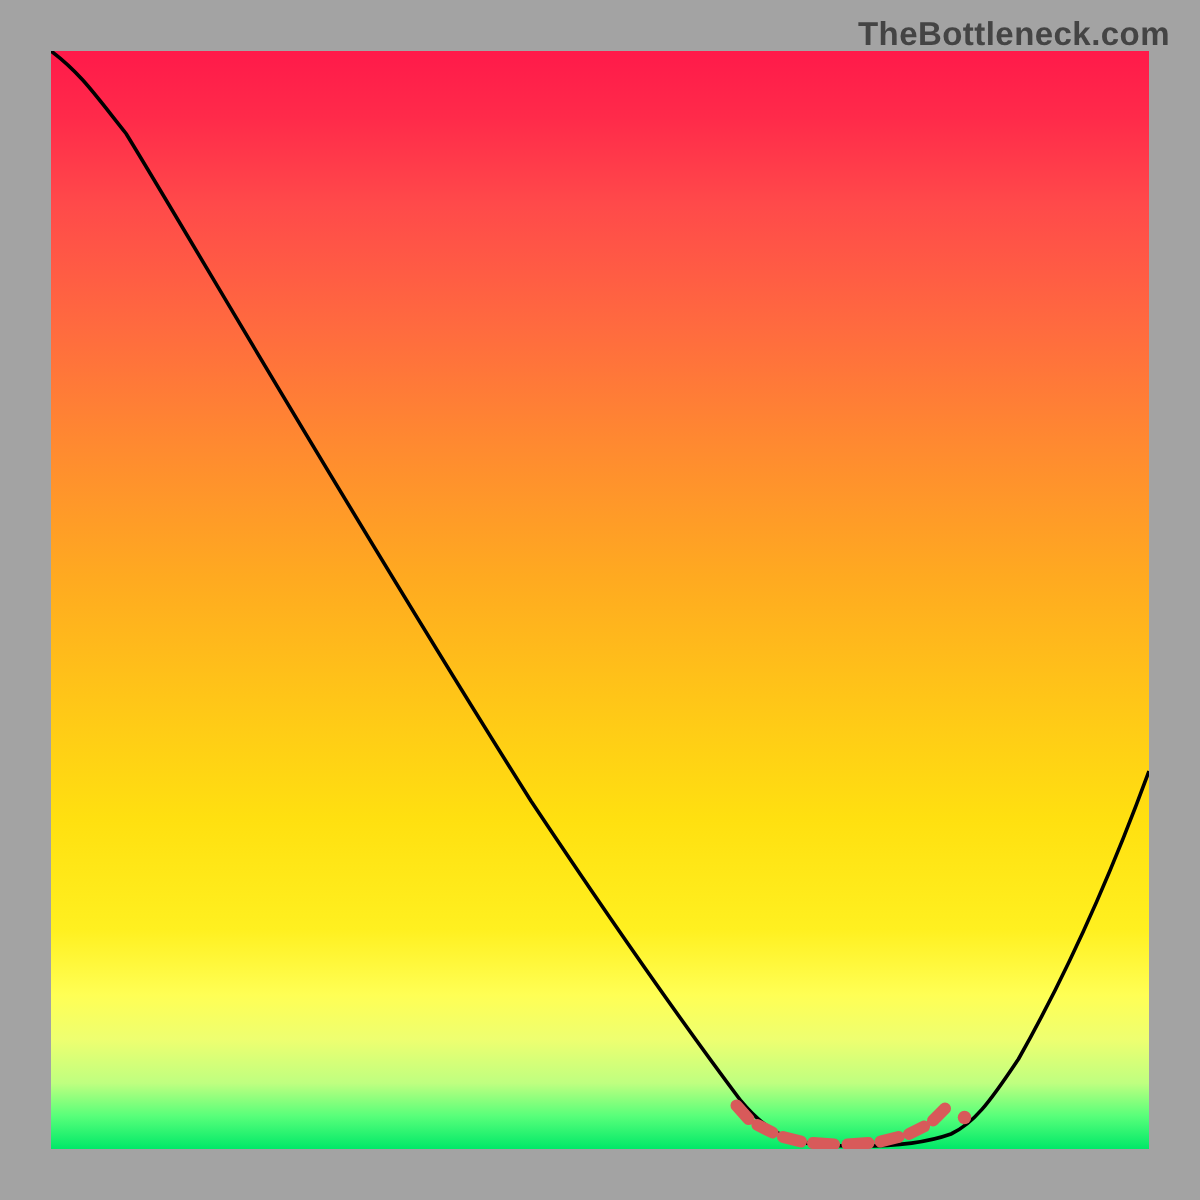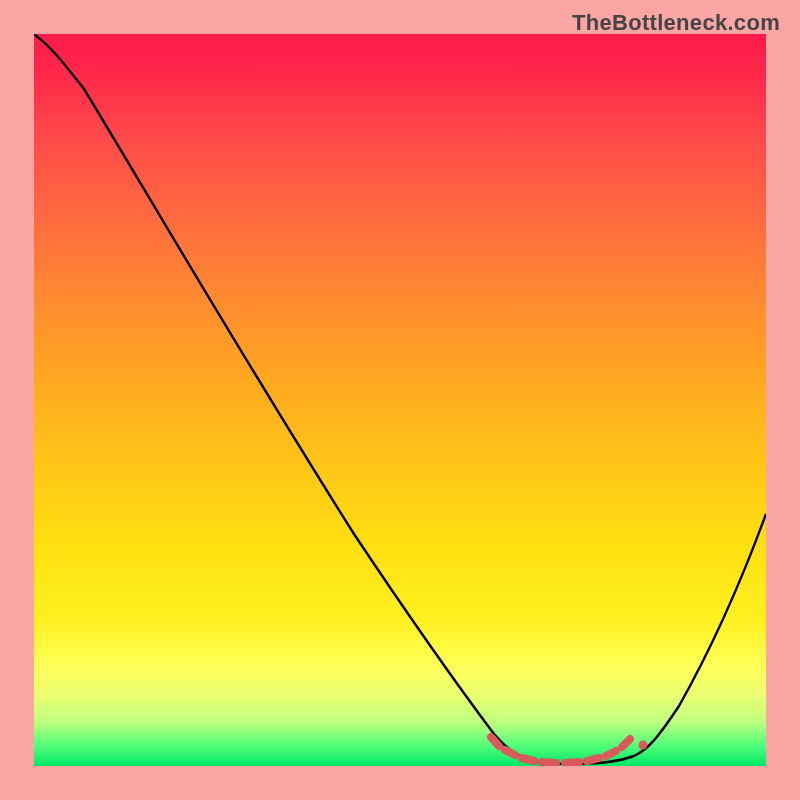--- a/index.html
+++ b/index.html
@@ -1,17 +1,17 @@
 <!DOCTYPE html>
 <html><head>
 <meta charset="utf-8">
 <style>
 *{margin:0;padding:0;box-sizing:border-box}
 body{background:#000;width:800px;height:800px;overflow:hidden;font-family:Arial,sans-serif}
-.frame{width:800px;height:800px;background:#fca5a5;position:relative}
+.frame{width:800px;height:800px;background:#a3a3a3;position:relative}
 .plot{position:absolute;left:34px;top:34px;width:732px;height:732px}
 .gradient{width:100%;height:100%;background:linear-gradient(to bottom,
   #ff1a4a 0%,
   #ff2a4a 6%,
   #ff4a4a 14%,
   #ff6a3f 25%,
   #ff8a30 36%,
   #ffaa20 48%,
   #ffc817 60%,
   #ffe010 70%,

